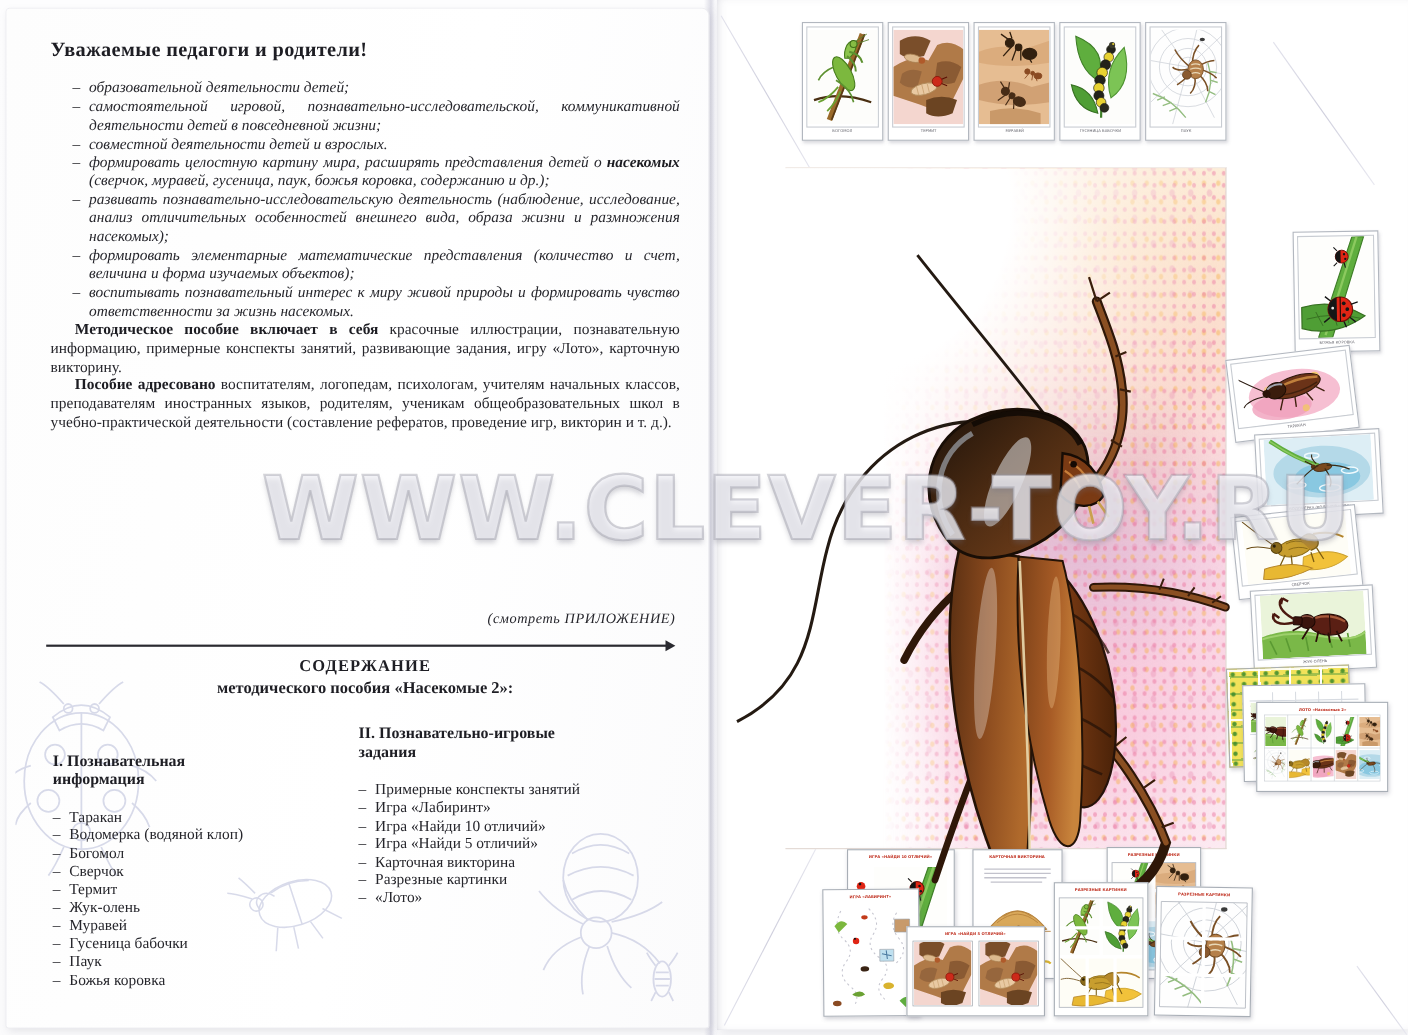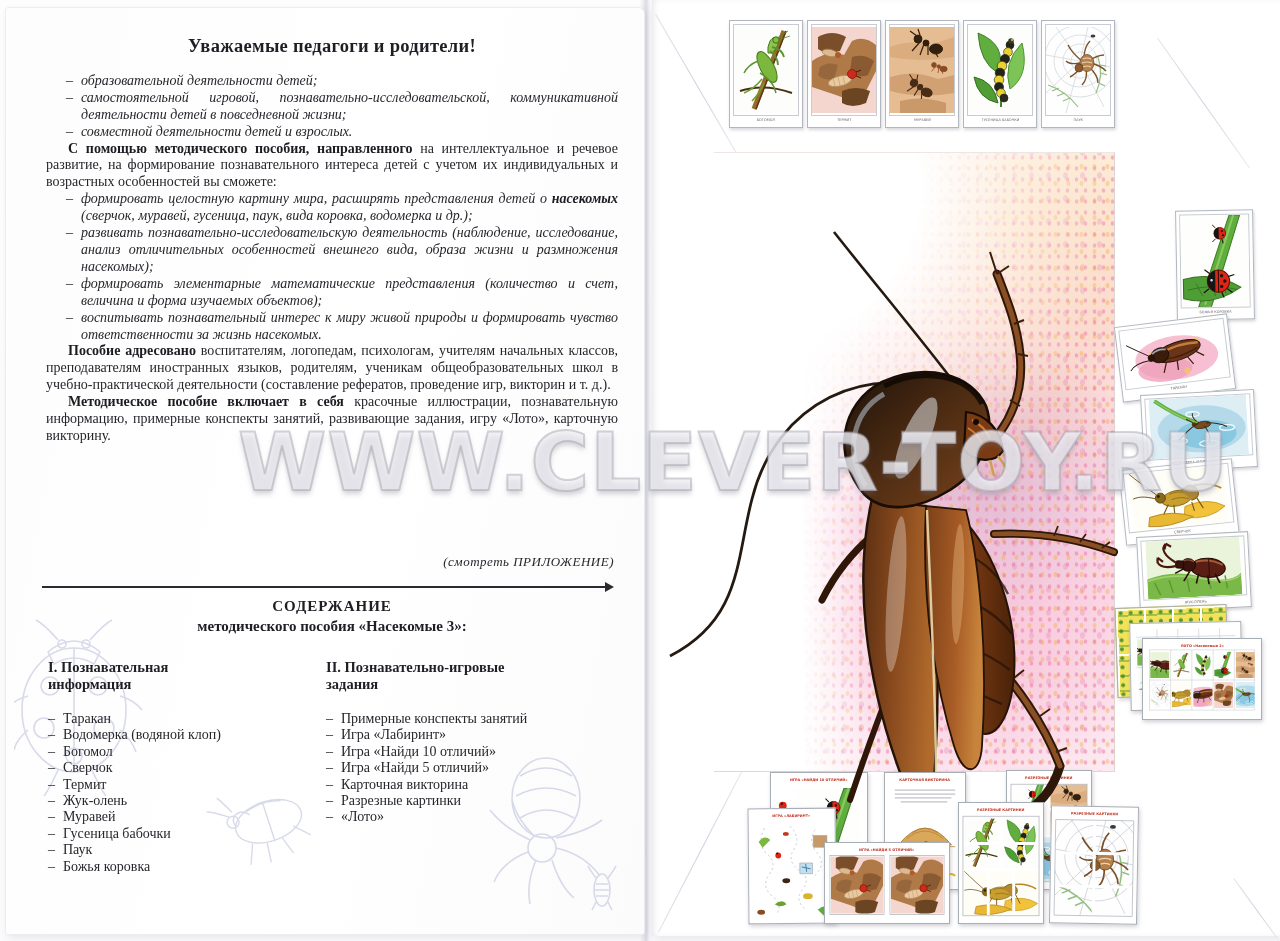--- a/index.html
+++ b/index.html
@@ -12,36 +12,36 @@
     border-radius:3px 6px 2px 2px;
     box-shadow:0 0 0 1px #ededf1, 2px 3px 8px rgba(120,120,140,.18);}
   .right-page{position:absolute;left:652px;top:0px;width:628px;height:936px;
     background:#ffffff;
     box-shadow:inset 4px 0 10px -6px rgba(90,90,120,.35), 2px 4px 10px rgba(120,120,140,.15);}
   .spine{position:absolute;left:640px;top:0;width:14px;height:941px;
     background:linear-gradient(90deg,rgba(200,200,215,0) 0%,rgba(160,160,185,.35) 45%,rgba(230,230,240,.2) 70%,rgba(255,255,255,0) 100%);}
   .crease{position:absolute;height:1px;background:linear-gradient(90deg,#e2e2ec,#cfcfdd,#e8e8f0);transform-origin:0 0;}
   
   .pagetext{position:absolute;left:40px;right:26px;top:30px;z-index:2;line-height:16.9px;font-size:14px;text-align:justify;}
-  .doc-title{font-size:18.5px;font-weight:bold;text-align:center;margin:0 0 18px 0;letter-spacing:.3px;color:#1e1e24;}
+  .doc-title{font-size:18.5px;font-weight:bold;text-align:left;margin:0 0 18px 0;letter-spacing:.3px;color:#1e1e24;}
   .para{margin:0;text-indent:22px;}
   .b{font-weight:bold;color:#1c1c22;}
   .li{display:flex;margin:0 0 0 20px;}
   .li .dash{flex:0 0 15px;}
   .li .txt{flex:1;}
   .it{font-style:italic;}
   .see-app{position:absolute;right:30px;top:546px;font-style:italic;font-size:13px;z-index:2;letter-spacing:.5px;}
   .arrow-line{position:absolute;left:36px;top:574px;width:572px;height:10px;z-index:2;}
   .arrow-line .bar{position:absolute;left:0;top:4px;width:564px;height:1.6px;background:#2a2a30;}
   .arrow-line .head{position:absolute;right:0;top:0;width:0;height:0;border-left:9px solid #2a2a30;border-top:5px solid transparent;border-bottom:5px solid transparent;}
   .toc{position:absolute;left:40px;right:26px;top:590px;z-index:2;}
   .toc-t1{font-weight:bold;font-size:15px;text-align:center;margin:0;letter-spacing:1px;color:#1e1e24;}
   .toc-t2{font-weight:bold;font-size:15px;text-align:center;margin:3px 0 0 0;color:#1e1e24;}
   .cols{display:flex;margin-top:24px;}
-  .col1{width:278px;}
+  .col1{width:278px;margin-top:25px;}
   .col2{flex:1;}
   .colhead{font-weight:bold;font-size:14.5px;margin:0 0 0 2px;line-height:17px;width:200px;color:#1e1e24;}
   .toclist{margin-top:18px;}
   .toclist .li{margin-left:2px;line-height:16.4px;font-size:14px;}
   
   .ghost{position:absolute;z-index:1;opacity:.55;}
   .ghost svg{width:100%;height:100%;}
   
   .card{position:absolute;background:#fff;border:1px solid #b2b7bf;padding:3px;box-shadow:1px 2px 3px rgba(100,100,120,.25);box-sizing:border-box;}
   .card .art{border:1px solid #c8ccd2;overflow:hidden;position:relative;}
@@ -324,50 +324,49 @@
           <span class="txt">образовательной деятельности детей;</span>
         </div>
       <div class="li it">
           <span class="dash">–</span>
           <span class="txt">самостоятельной игровой, познавательно-исследовательской, коммуникативной деятельности детей в повседневной жизни;</span>
         </div>
       <div class="li it">
           <span class="dash">–</span>
           <span class="txt">совместной деятельности детей и взрослых.</span>
         </div>
-      <p class="para"><span class="b">С помощью методического пособия, направленного</span><span> на интеллектуальное и речевое развитие, на формирование познавательного интереса детей с учетом их индивидуальных и возрастных особенностей вы сможете:</span></p>
       <div class="li it">
           <span class="dash">–</span>
-          <span class="txt"><span>формировать целостную картину мира, расширять представления детей о </span><span class="b">насекомых</span><span> (сверчок, муравей, гусеница, паук, вида коровка, водомерка и др.);</span></span>
+          <span class="txt"><span>формировать целостную картину мира, расширять представления детей о </span><span class="b">насекомых</span><span> (сверчок, муравей, гусеница, паук, божья коровка, содержанию и др.);</span></span>
         </div>
       <div class="li it">
           <span class="dash">–</span>
           <span class="txt">развивать познавательно-исследовательскую деятельность (наблюдение, исследование, анализ отличительных особенностей внешнего вида, образа жизни и размножения насекомых);</span>
         </div>
       <div class="li it">
           <span class="dash">–</span>
           <span class="txt">формировать элементарные математические представления (количество и счет, величина и форма изучаемых объектов);</span>
         </div>
       <div class="li it">
           <span class="dash">–</span>
           <span class="txt">воспитывать познавательный интерес к миру живой природы и формировать чувство ответственности за жизнь насекомых.</span>
         </div>
+      <p class="para"><span class="b">Методическое пособие включает в себя</span><span> красочные иллюстрации, познавательную информацию, примерные конспекты занятий, развивающие задания, игру «Лото», карточную викторину.</span></p>
       <p class="para"><span class="b">Пособие адресовано</span><span> воспитателям, логопедам, психологам, учителям начальных классов, преподавателям иностранных языков, родителям, ученикам общеобразовательных школ в учебно-практической деятельности (составление рефератов, проведение игр, викторин и т. д.).</span></p>
-      <p class="para"><span class="b">Методическое пособие включает в себя</span><span> красочные иллюстрации, познавательную информацию, примерные конспекты занятий, развивающие задания, игру «Лото», карточную викторину.</span></p>
     </div>
 
     <div class="see-app">(смотреть ПРИЛОЖЕНИЕ)</div>
     <div class="arrow-line">
         <div class="bar"></div>
         <div class="head"></div>
       </div>
 
     <div class="toc">
       <p class="toc-t1">СОДЕРЖАНИЕ</p>
-      <p class="toc-t2">методического пособия «Насекомые 3»:</p>
+      <p class="toc-t2">методического пособия «Насекомые 2»:</p>
       <div class="cols">
         <div class="col1">
           <p class="colhead">I. Познавательная информация</p>
           <div class="toclist">
             <div class="li">
                 <span class="dash">–</span>
                 <span class="txt">Таракан</span>
               </div>
             <div class="li">
                 <span class="dash">–</span>

